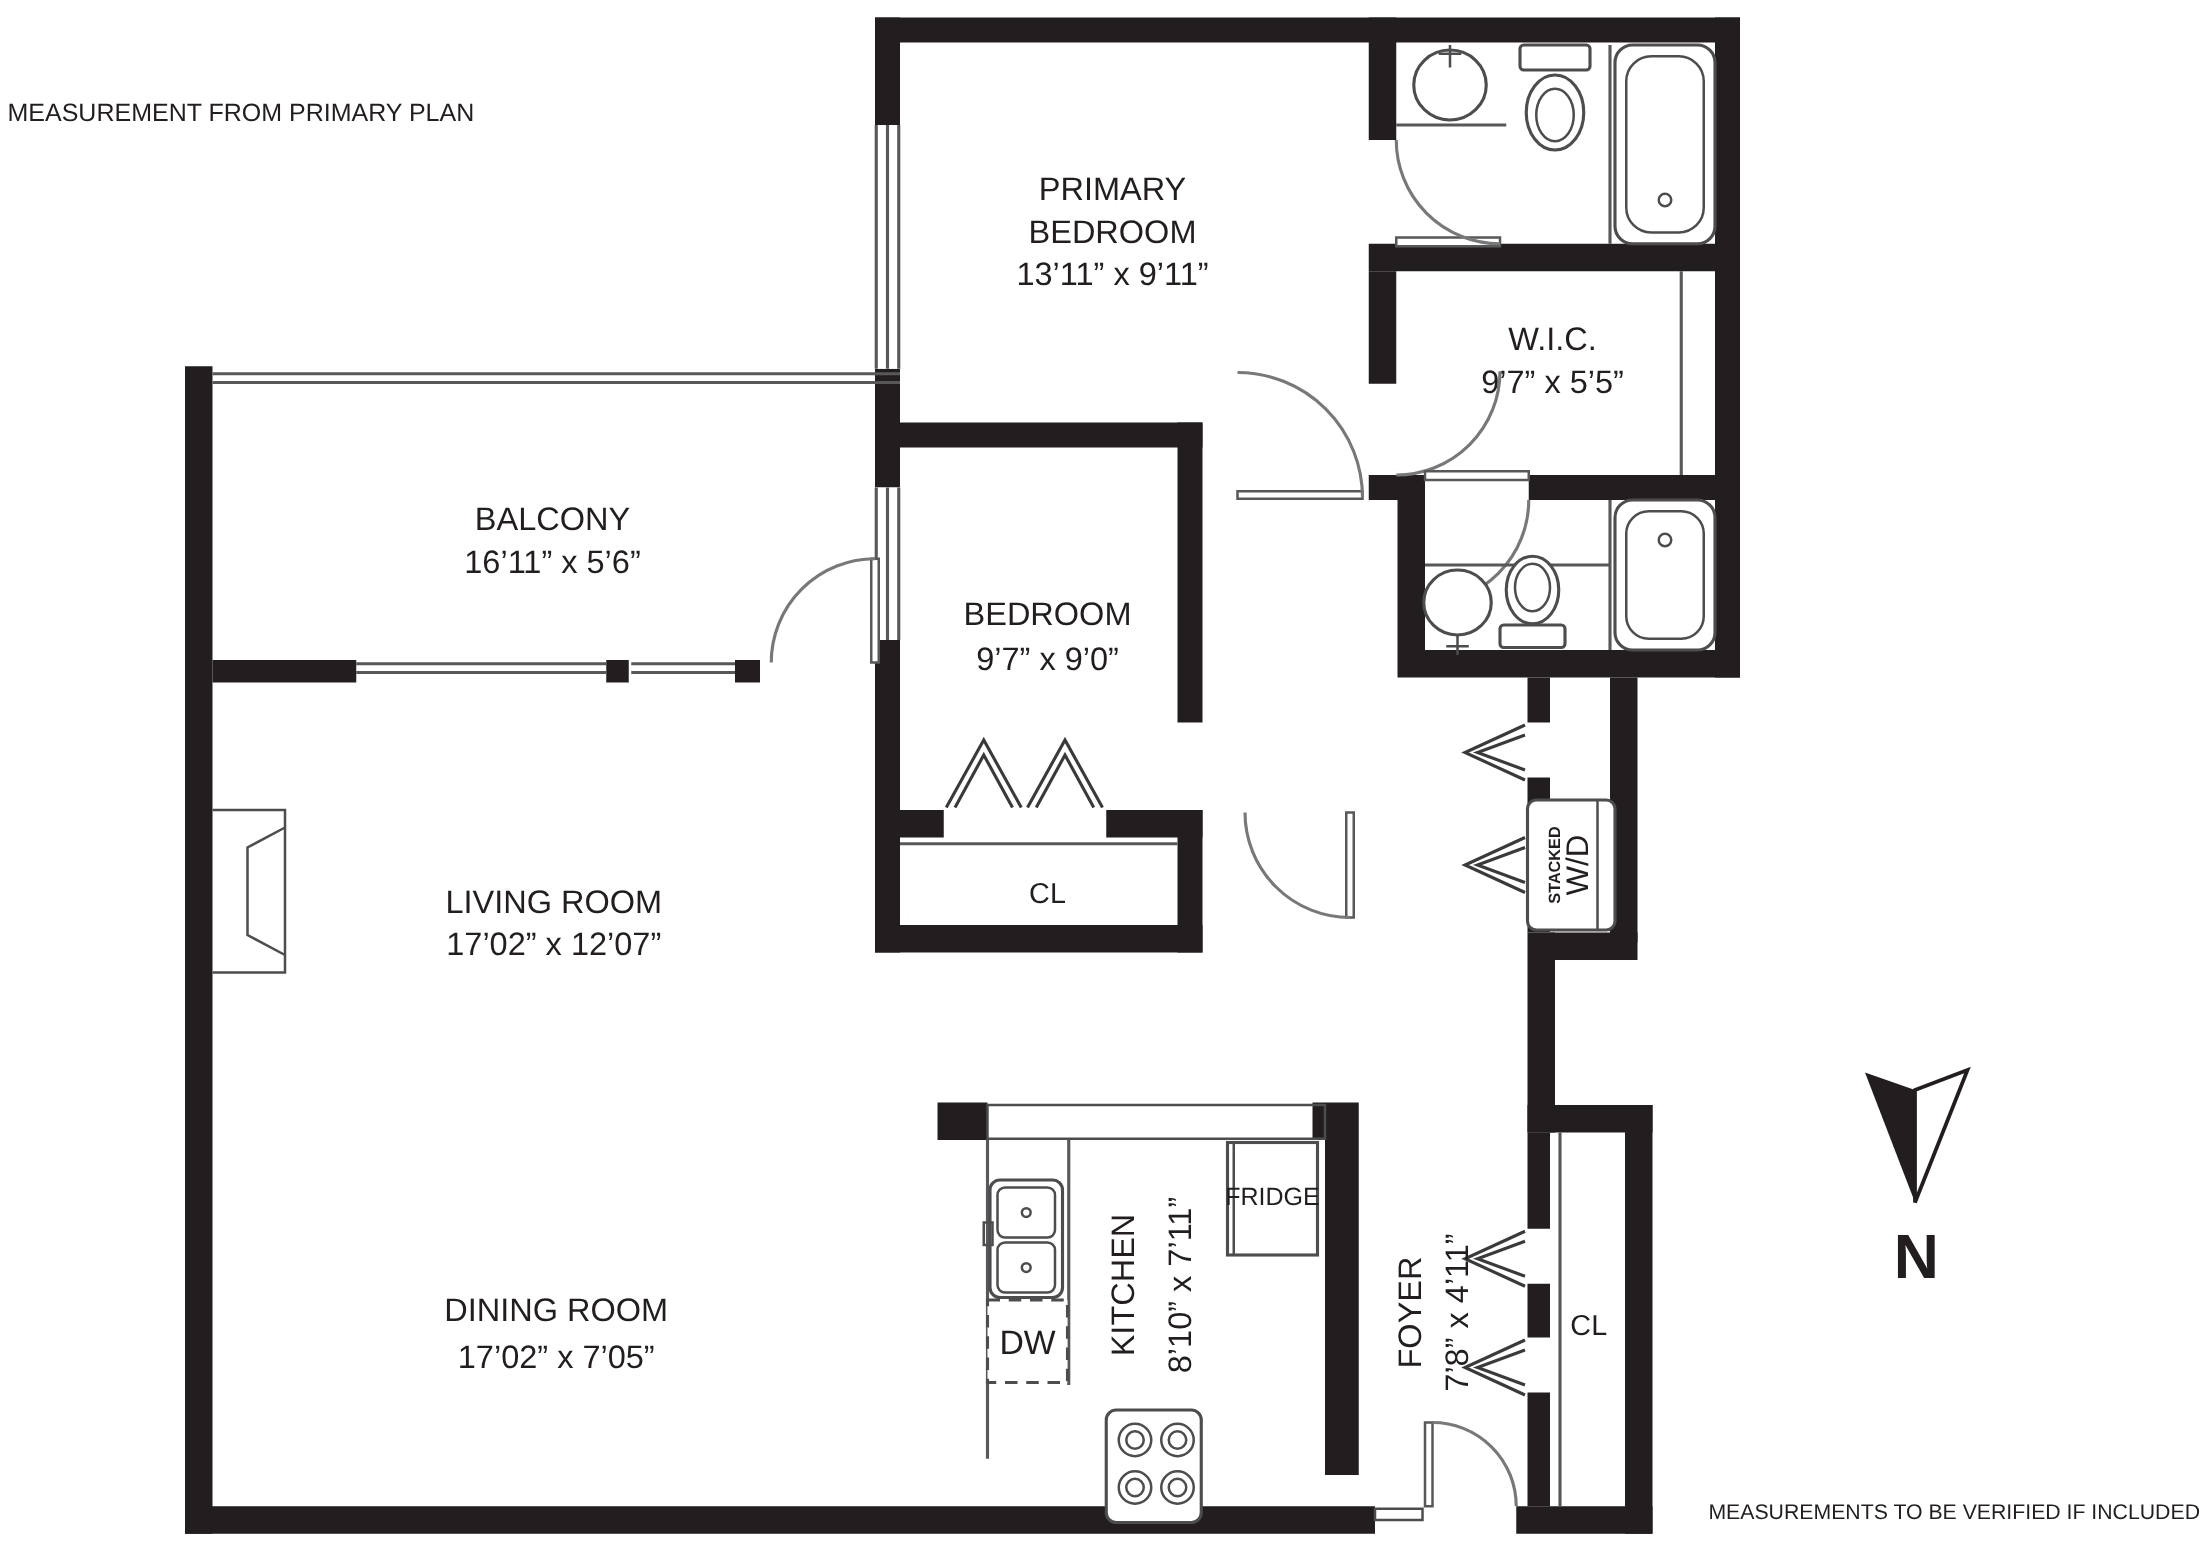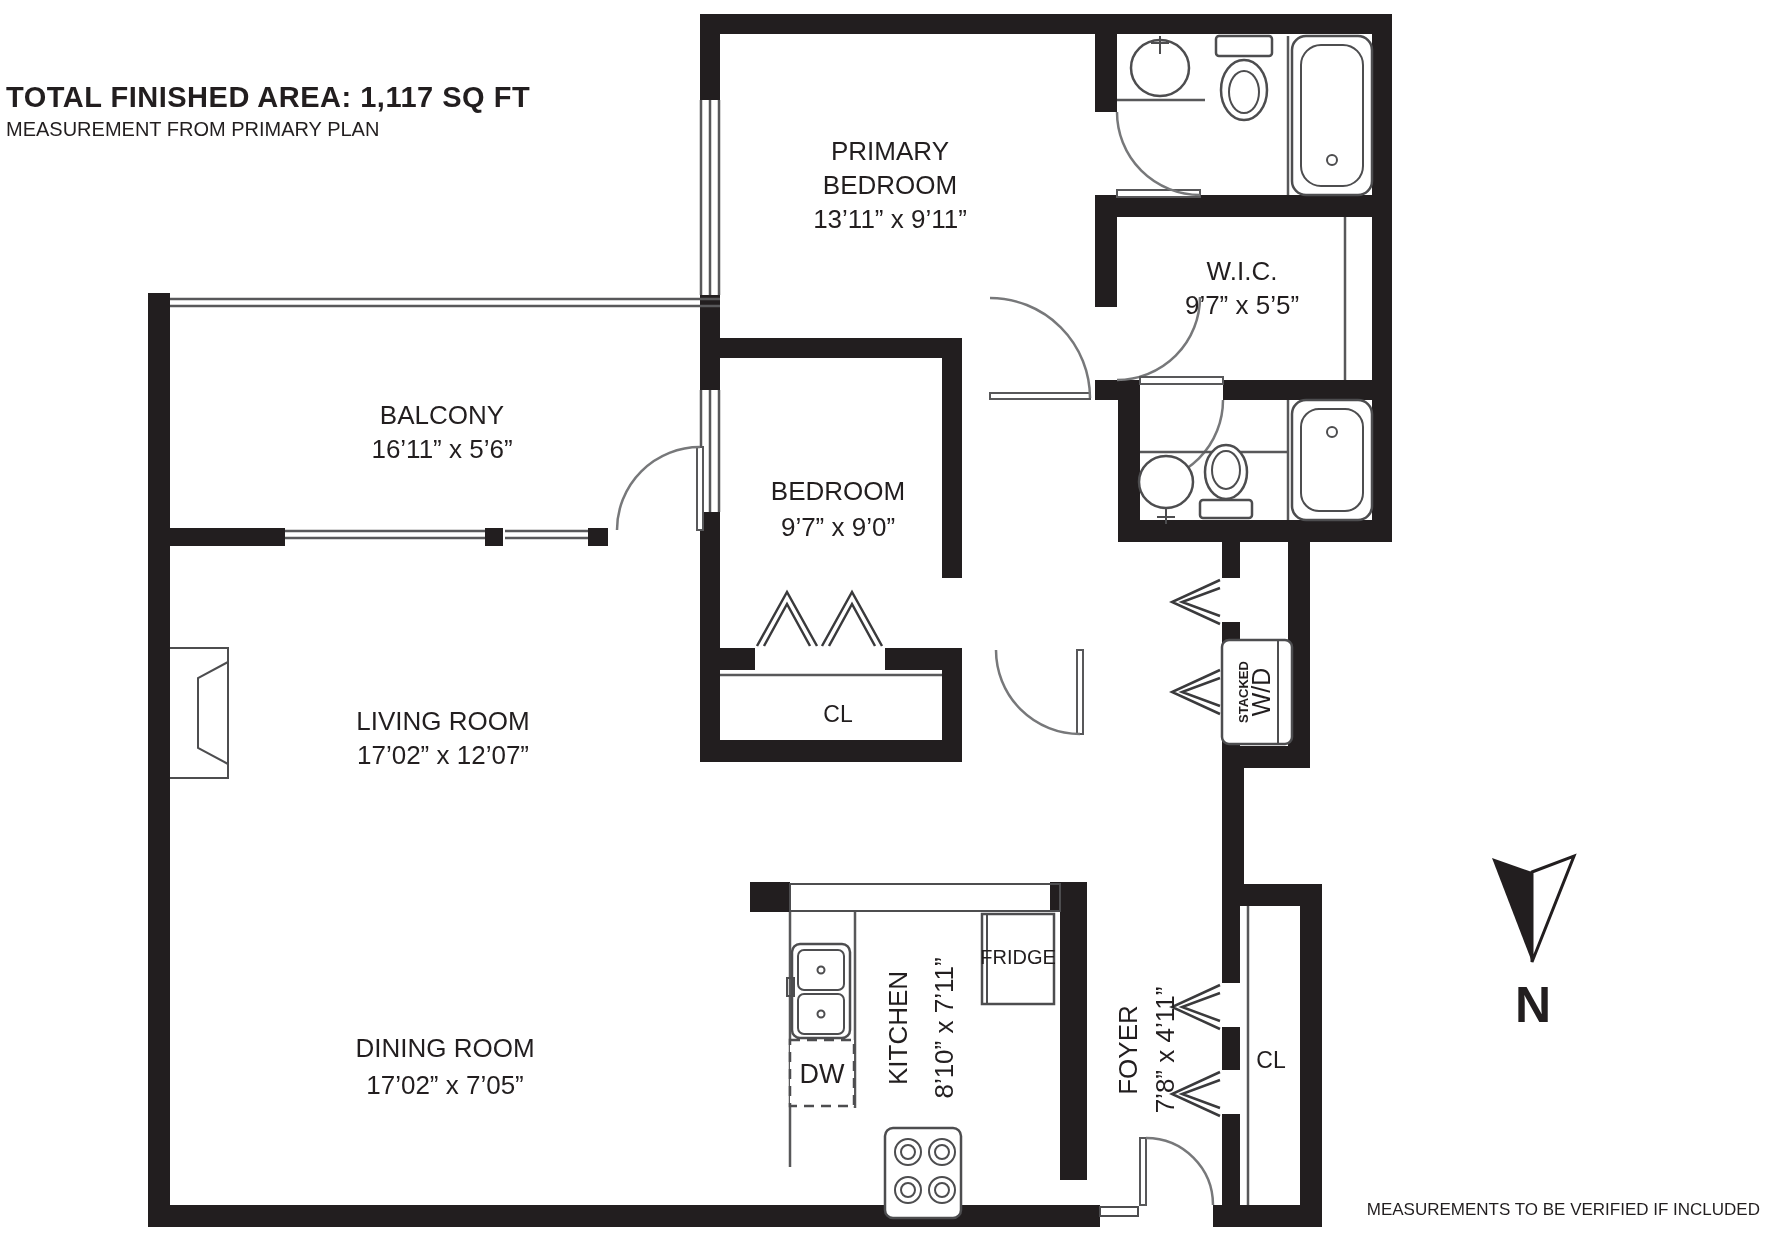--- a/index.html
+++ b/index.html
@@ -26,21 +26,20 @@
   .stk{font-size:13px;font-weight:bold;text-anchor:middle;}
   .wd{font-size:25px;text-anchor:middle;}
   .north{font-size:50px;font-weight:bold;text-anchor:middle;}
 </style>
 </head>
 <body>
 
 <div class="canvas">
 
   <div class="hdr">
-    <div class="t">TOTAL FINISHED AREA: 1,117 SQ FT</div>
     <div class="s">MEASUREMENT FROM PRIMARY PLAN</div>
   </div>
 
   <div class="ftr">MEASUREMENTS TO BE VERIFIED IF INCLUDED</div>
 
   <svg width="1768" height="1248" viewBox="0 0 1768 1248">
 
     <g>
       <rect class="wall" x="700" y="14" width="692" height="20"></rect>
       <rect class="wall" x="1372" y="14" width="20" height="528"></rect>

